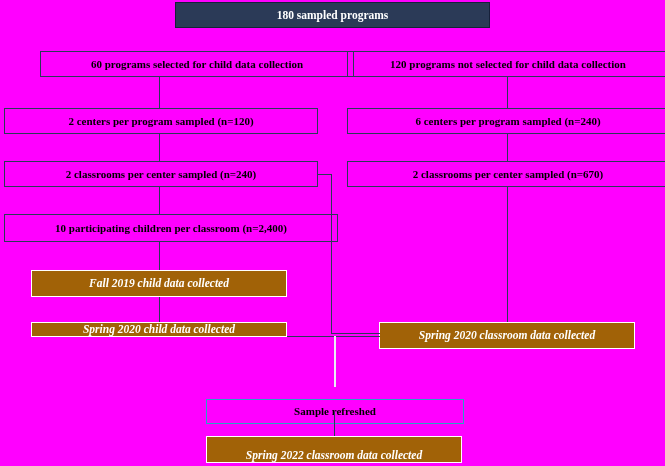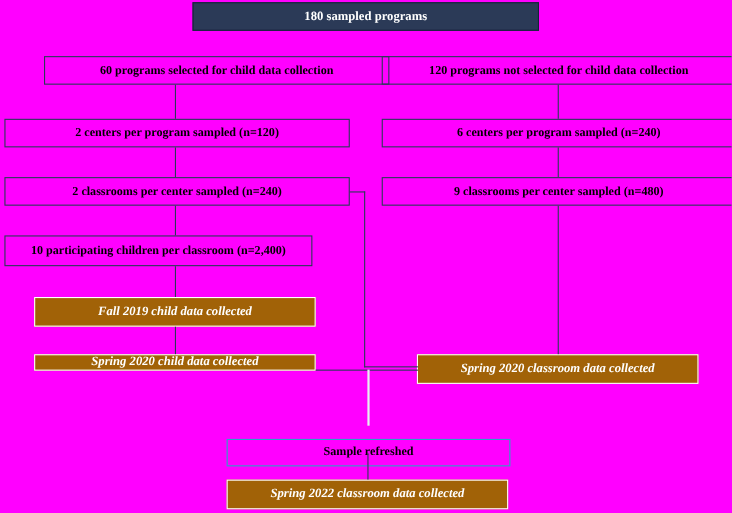--- a/index.html
+++ b/index.html
@@ -104,44 +104,44 @@
 
   <div class="node node--outline" style="left:347px; top:108px; width:322px; height:26px;">
     <span class="node-text">6 centers per program sampled (n=240)</span>
   </div>
 
   <div class="node node--outline" style="left:4px; top:161px; width:314px; height:26px;">
     <span class="node-text">2 classrooms per center sampled (n=240)</span>
   </div>
 
   <div class="node node--outline" style="left:347px; top:161px; width:322px; height:26px;">
-    <span class="node-text">9 classrooms per center sampled (n=480)</span>
+    <span class="node-text">2 classrooms per center sampled (n=670)</span>
   </div>
 
-  <div class="node node--outline" style="left:4px; top:214px; width:280px; height:28px;">
+  <div class="node node--outline" style="left:4px; top:214px; width:334px; height:28px;">
     <span class="node-text">10 participating children per classroom (n=2,400)</span>
   </div>
 
   <div class="node node--teal" style="left:31px; top:270px; width:256px; height:27px;">
     <span class="node-text">Fall 2019 child data collected</span>
   </div>
 
   <div class="node node--teal" style="left:31px; top:322px; width:256px; height:15px;">
     <span class="node-text">Spring 2020 child data collected</span>
   </div>
 
   <div class="node node--teal" style="left:379px; top:322px; width:256px; height:27px;">
     <span class="node-text">Spring 2020 classroom data collected</span>
   </div>
 
   <div class="node node--teal-outline" style="left:206px; top:387px; width:258px; height:25px;margin-top:12px;">
     <span class="node-text">Sample refreshed</span>
   </div>
 
-  <div class="node node--teal" style="left:206px; top:436px; width:256px; height:27px;">
+  <div class="node node--teal" style="left:206px; top:436px; width:256px; height:27px;align-items:flex-end;">
     <span class="node-text">Spring 2022 classroom data collected</span>
   </div>
 
   <div class="edge" style="left:159px; top:77px;  width:1px; height:31px;"></div>
   <div class="edge" style="left:159px; top:134px; width:1px; height:27px;"></div>
   <div class="edge" style="left:159px; top:187px; width:1px; height:27px;"></div>
   <div class="edge" style="left:159px; top:242px; width:1px; height:28px;"></div>
   <div class="edge" style="left:159px; top:297px; width:1px; height:25px;"></div>
 
   <div class="edge" style="left:507px; top:77px;  width:1px; height:31px;"></div>

